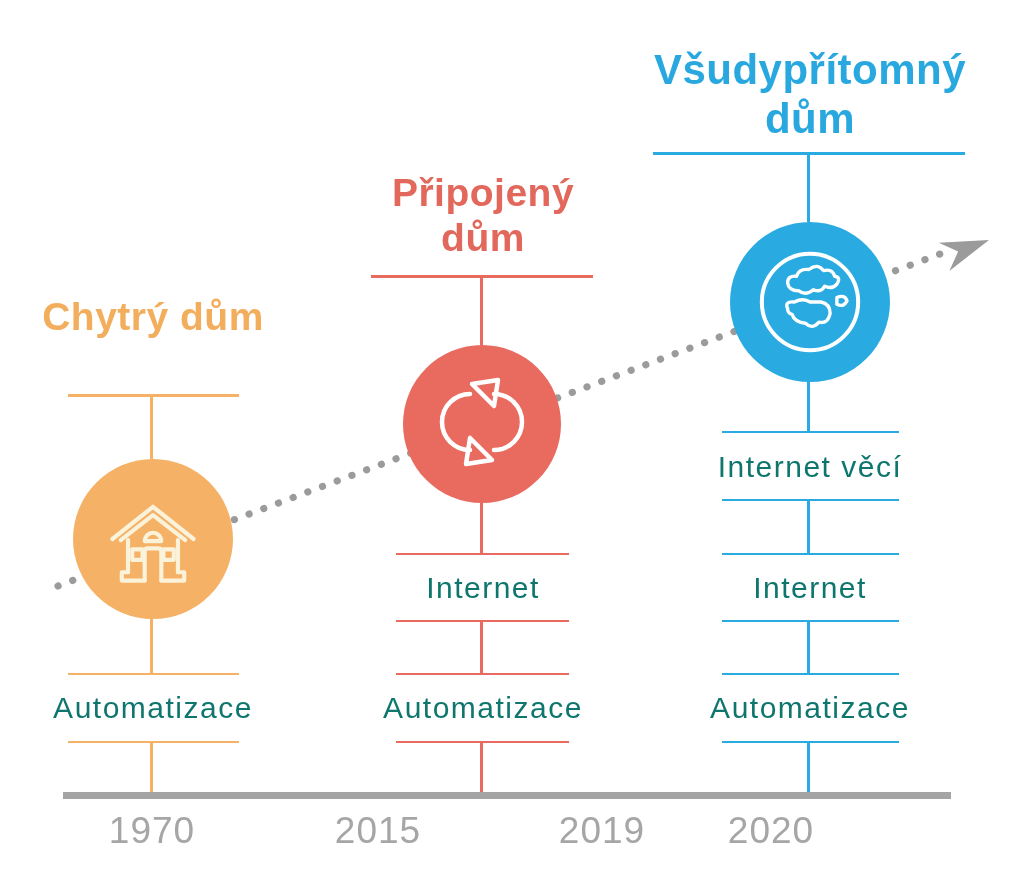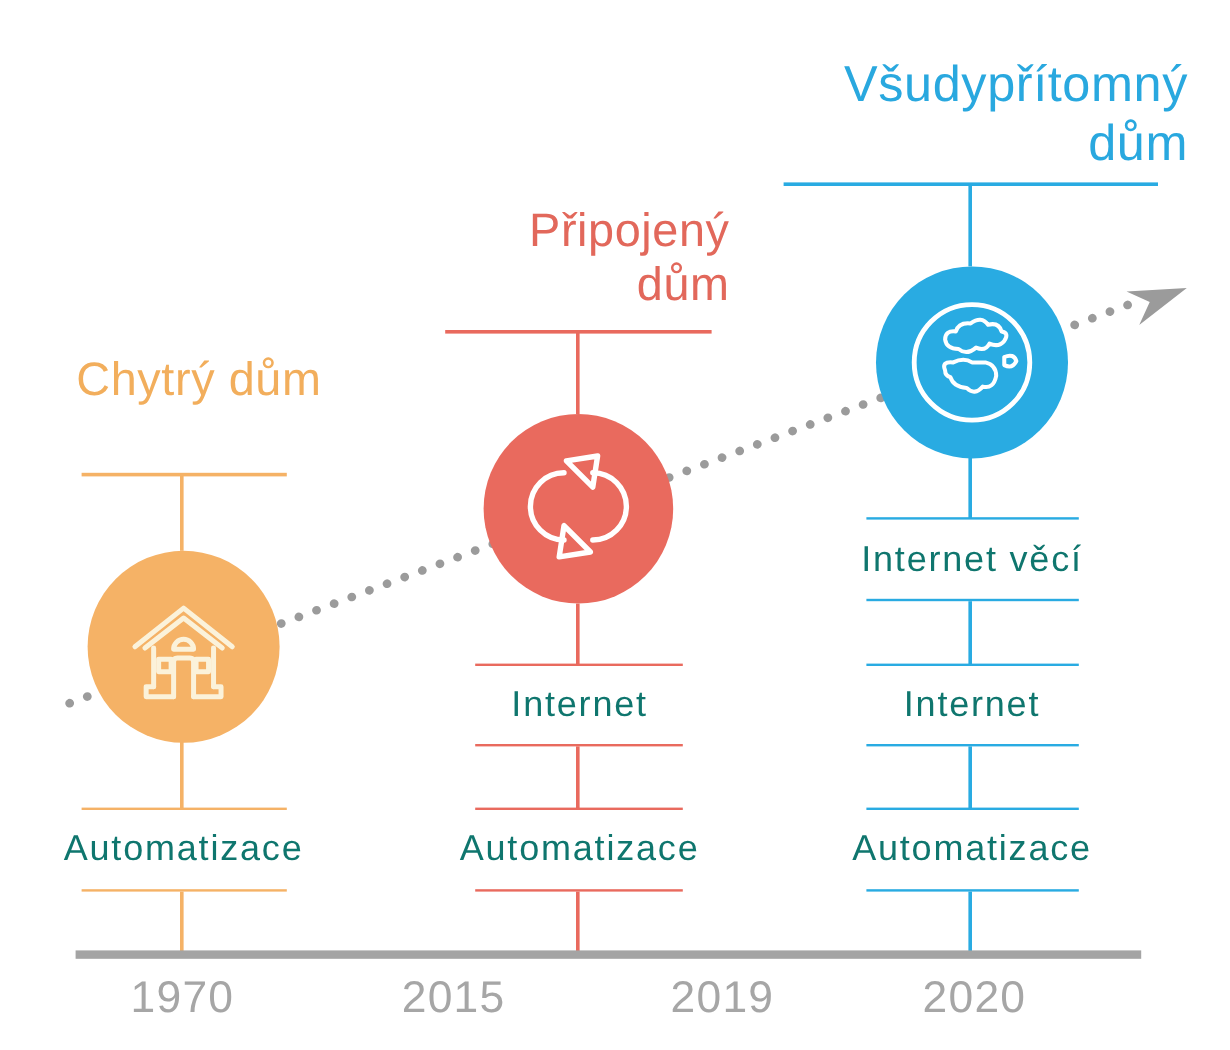--- a/index.html
+++ b/index.html
@@ -4,21 +4,21 @@
 <style>
   html,body{margin:0;padding:0;background:#ffffff;}
   body{
     width:1025px;height:875px;position:relative;overflow:hidden;
     font-family:"Liberation Sans","DejaVu Sans",sans-serif;
   }
   #arrow-layer{position:absolute;left:0;top:0;z-index:0;}
   .line{position:absolute;}
   .stage-title{
     position:absolute;transform:translateX(-50%);
-    text-align:right;font-weight:400;line-height:1.16;letter-spacing:0.5px;
+    text-align:center;font-weight:700;line-height:1.16;letter-spacing:0.5px;
   }
   .t1{color:#F2AE5C;}
   .t2{color:#E2685B;}
   .t3{color:#29A8DF;}
   .big-circle{
     position:absolute;border-radius:50%;
     display:flex;align-items:center;justify-content:center;z-index:2;
   }
   .feature{
     position:absolute;transform:translateX(-50%);
@@ -111,13 +111,13 @@
 <div class="line" style="left:807px;top:622px;width:3px;height:52px;background:#29ABE2;"></div>
 <div class="line" style="left:722px;top:673px;width:177px;height:2px;background:#29ABE2;"></div>
 <div class="feature" style="left:810px;top:691px;">Automatizace</div>
 <div class="line" style="left:722px;top:741px;width:177px;height:2px;background:#29ABE2;"></div>
 <div class="line" style="left:807px;top:743px;width:3px;height:52px;background:#29ABE2;"></div>
 
 <div class="timeline" style="left:63px;top:792px;width:888px;height:7px;"></div>
 <div class="year" style="left:152px;top:810px;">1970</div>
 <div class="year" style="left:378px;top:810px;">2015</div>
 <div class="year" style="left:602px;top:810px;">2019</div>
-<div class="year" style="left:812px;top:810px;">2020</div>
+<div class="year" style="left:771px;top:810px;">2020</div>
 
 </body></html>

